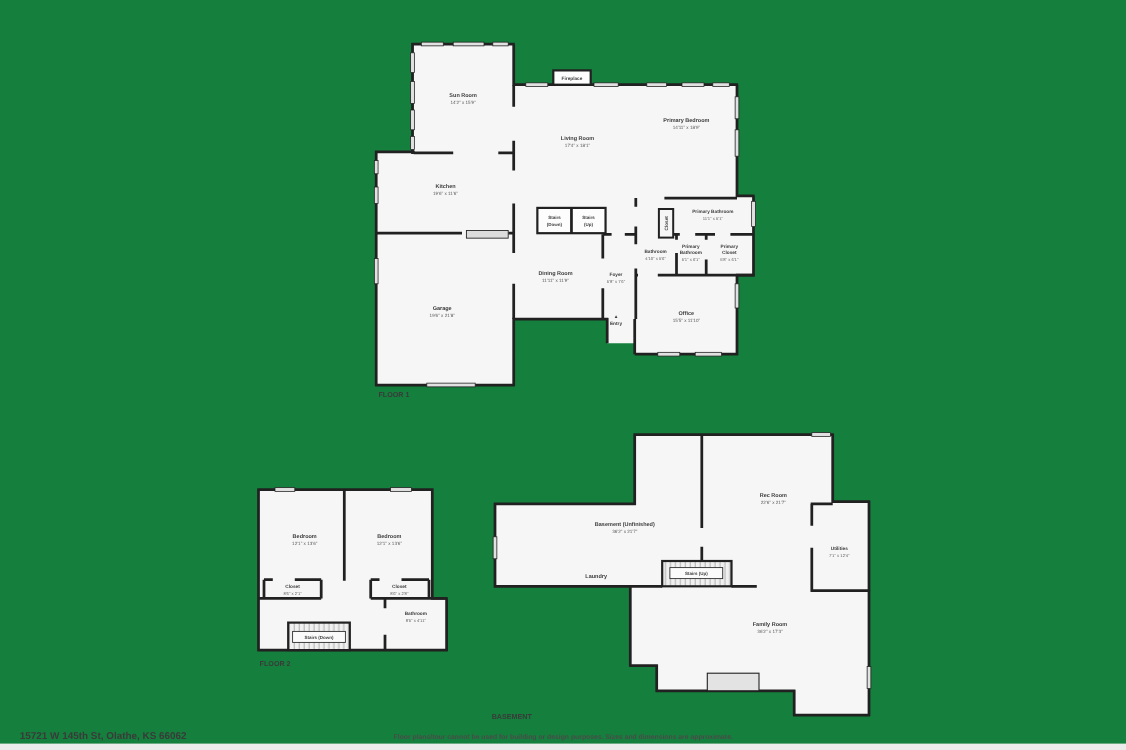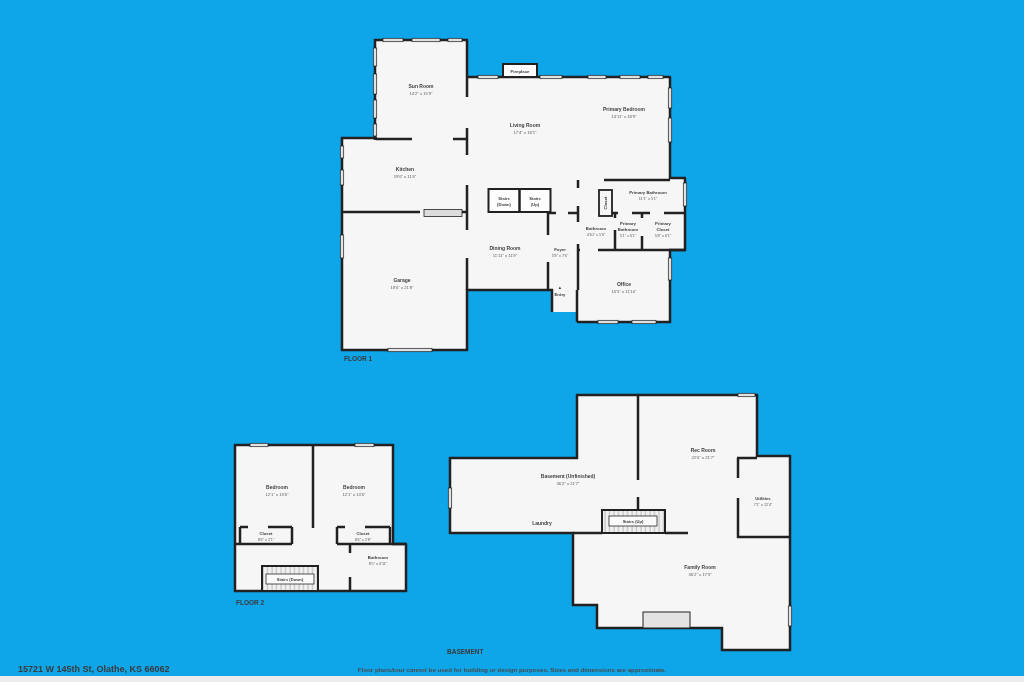--- a/index.html
+++ b/index.html
@@ -1,16 +1,16 @@
 <!DOCTYPE html>
 <html><head>
 <meta charset="utf-8">
 <style>
   html,body{margin:0;padding:0;background:#fff;}
-  .canvas{position:relative;width:1024px;height:682px;background:#0ea5e9;overflow:hidden;font-family:"Liberation Sans",sans-serif;}
+  .canvas{position:relative;width:1024px;height:682px;background:#15803d;overflow:hidden;font-family:"Liberation Sans",sans-serif;}
   svg{position:absolute;left:0;top:0;}
   .fillarea{fill:#f6f6f6;stroke:none;}
   .wall{fill:none;stroke:#212121;stroke-width:2.5;stroke-linecap:butt;}
   .wall2{fill:none;stroke:#212121;stroke-width:1.8;}
   .win{fill:#e1e1e1;stroke:#212121;stroke-width:0.7;}
   .thresh{fill:#dcdcdc;stroke:#212121;stroke-width:0.8;}
   .graybox{fill:#e3e3e3;stroke:#212121;stroke-width:1;}
   .whitebox{fill:#fdfdfd;stroke:#212121;stroke-width:2;}
   .labelbox{fill:#fafafa;stroke:#2a2a2a;stroke-width:0.8;}
   .room-name{font-family:"Liberation Sans",sans-serif;font-size:5px;font-weight:600;fill:#3d3d3d;text-anchor:middle;}

